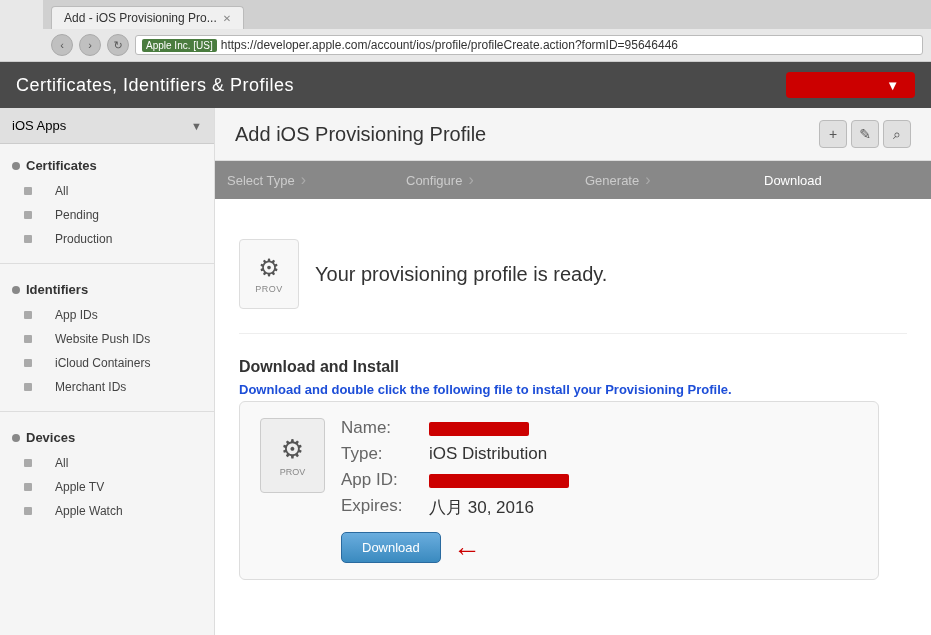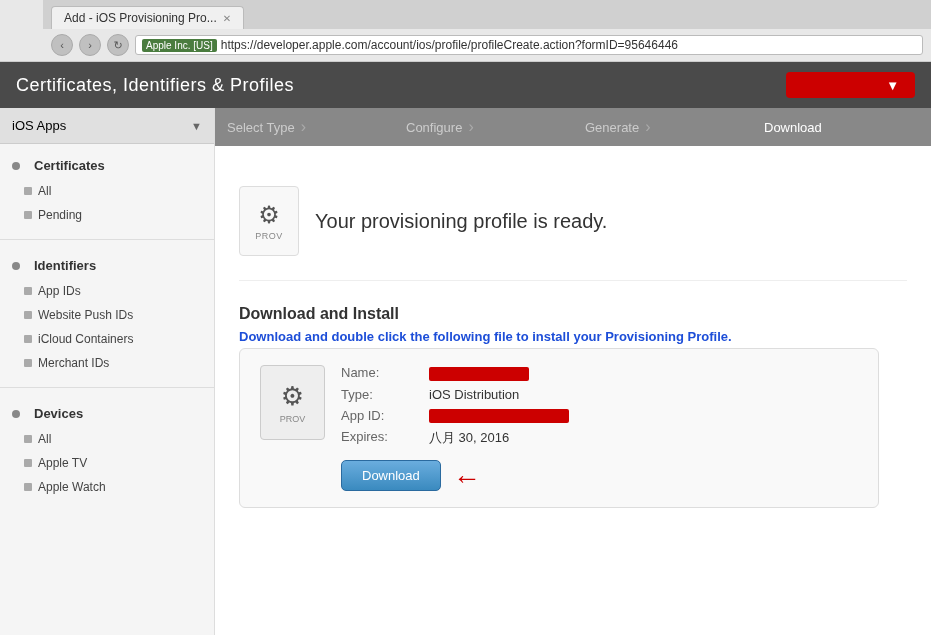--- a/index.html
+++ b/index.html
@@ -22,23 +22,23 @@
     .header-btn-red { background: #cc0000; color: #fff; border: none; border-radius: 4px; padding: 5px 16px; font-size: 13px; cursor: pointer; display: flex; align-items: center; gap: 4px; }
 
     .app-body { display: flex; height: calc(635px - 95px); }
 
     
     .sidebar { width: 215px; background: #f5f5f5; border-right: 1px solid #ddd; overflow-y: auto; flex-shrink: 0; }
     .sidebar-dropdown { display: flex; align-items: center; justify-content: space-between; padding: 10px 12px; background: #e0e0e0; border-bottom: 1px solid #ccc; cursor: pointer; }
     .sidebar-dropdown-arrow { color: #666; font-size: 11px; }
 
     .sidebar-section { padding: 8px 0; }
-    .sidebar-section-title { display: flex; align-items: center; gap: 14px; padding: 6px 12px; font-size: 13px; font-weight: 600; color: #333; cursor: pointer; }
+    .sidebar-section-title { display: flex; align-items: center; gap: 6px; padding: 6px 12px; font-size: 13px; font-weight: 600; color: #333; cursor: pointer; }
     .sidebar-section-title .dot { width: 8px; height: 8px; background: #888; border-radius: 50%; }
-    .sidebar-item { padding: 5px 12px 5px 24px; font-size: 12px; color: #444; cursor: pointer; display: flex; align-items: center; gap: 6px; }
+    .sidebar-item { padding: 5px 12px 5px 24px; font-size: 12px; color: #444; cursor: pointer; display: flex; align-items: center; gap: 23px; }
     .sidebar-item .sq { width: 8px; height: 8px; background: #aaa; border-radius: 1px; flex-shrink: 0; }
     .sidebar-divider { height: 1px; background: #ddd; margin: 4px 0; }
 
     
     .main-content { flex: 1; background: #fff; overflow-y: auto; }
     .main-header { background: #f5f5f5; border-bottom: 1px solid #ddd; padding: 12px 20px; display: flex; align-items: center; justify-content: space-between; }
     .main-title { font-size: 20px; font-weight: 300; color: #333; }
     .header-actions { display: flex; gap: 4px; }
     .header-action-btn { width: 28px; height: 28px; background: #e0e0e0; border: 1px solid #bbb; border-radius: 4px; display: flex; align-items: center; justify-content: center; cursor: pointer; font-size: 14px; color: #555; }
 
@@ -56,21 +56,21 @@
     .prov-icon-gear { font-size: 24px; color: #555; }
     .prov-icon-label { font-size: 9px; color: #888; margin-top: 2px; letter-spacing: 0.5px; }
     .ready-text { font-size: 20px; font-weight: 400; color: #333; }
 
     .download-section { }
     .download-title { font-size: 16px; font-weight: 600; color: #333; margin-bottom: 6px; }
     .download-desc { font-size: 13px; color: #1d4ed8; margin-bottom: 4px; font-weight: bold; }
     .profile-card { background: #f9f9f9; border: 1px solid #ddd; border-radius: 6px; padding: 16px 20px; display: flex; align-items: flex-start; gap: 16px; max-width: 640px; }
     .profile-card-icon { width: 65px; height: 75px; background: #eee; border: 1px solid #ccc; border-radius: 4px; display: flex; flex-direction: column; align-items: center; justify-content: center; flex-shrink: 0; }
     .profile-details { flex: 1; }
-    .profile-row { display: flex; gap: 8px; margin-bottom: 6px; font-size: 13px; }
+    .profile-row { display: flex; gap: 8px; margin-bottom: 6px; font-size: 17px; }
     .profile-key { color: #666; width: 80px; flex-shrink: 0; }
     .profile-value { color: #333; }
     .redacted { background: #cc0000; color: #cc0000; border-radius: 2px; display: inline-block; height: 14px; vertical-align: middle; }
     .download-btn-row { margin-top: 12px; display: flex; align-items: center; gap: 12px; }
     .download-btn { background: linear-gradient(to bottom, #6aadde, #3a8abf); color: #fff; border: 1px solid #2a6a9f; border-radius: 5px; padding: 7px 20px; font-size: 13px; cursor: pointer; }
     .arrow-indicator { color: #cc0000; font-size: 28px; }
 
     .ios-dist-text { color: #333; }
   </style>
 </head>
@@ -116,20 +116,24 @@
         <span>Certificates</span>
       </div>
       <div class="sidebar-item">
         <span class="sq"></span>
         <span>All</span>
       </div>
       <div class="sidebar-item">
         <span class="sq"></span>
         <span>Pending</span>
       </div>
+      <div class="sidebar-item">
+        <span class="sq"></span>
+        <span>Production</span>
+      </div>
     </div>
 
     <div class="sidebar-divider"></div>
 
     <div class="sidebar-section">
       <div class="sidebar-section-title">
         <span class="dot"></span>
         <span>Identifiers</span>
       </div>
       <div class="sidebar-item">
@@ -166,20 +170,30 @@
         <span>Apple TV</span>
       </div>
       <div class="sidebar-item">
         <span class="sq"></span>
         <span>Apple Watch</span>
       </div>
     </div>
   </div>
 
   <div class="main-content">
+    <div class="main-header">
+      <span class="main-title">Add iOS Provisioning Profile</span>
+      <div class="header-actions">
+        <div class="header-action-btn">+</div>
+        <div class="header-action-btn">✎</div>
+        <div class="header-action-btn">
+          <span>⌕</span>
+        </div>
+      </div>
+    </div>
 
     <div class="steps-bar">
       <div class="step">
         <span class="step-label">Select Type</span>
         <span class="step-separator">›</span>
       </div>
       <div class="step">
         <span class="step-label">Configure</span>
         <span class="step-separator">›</span>
       </div>

